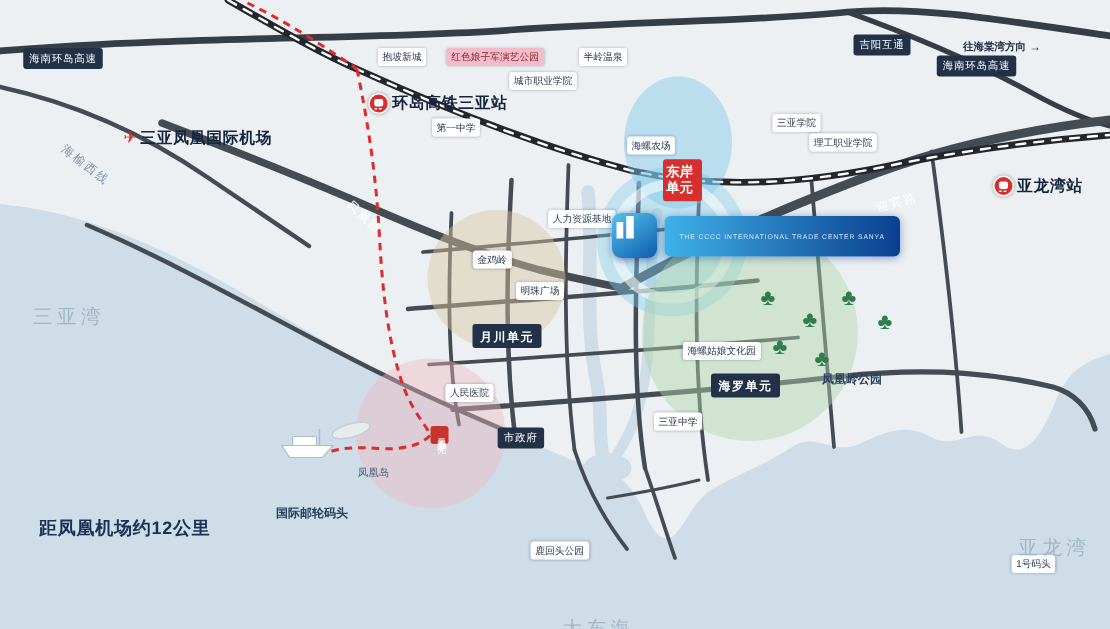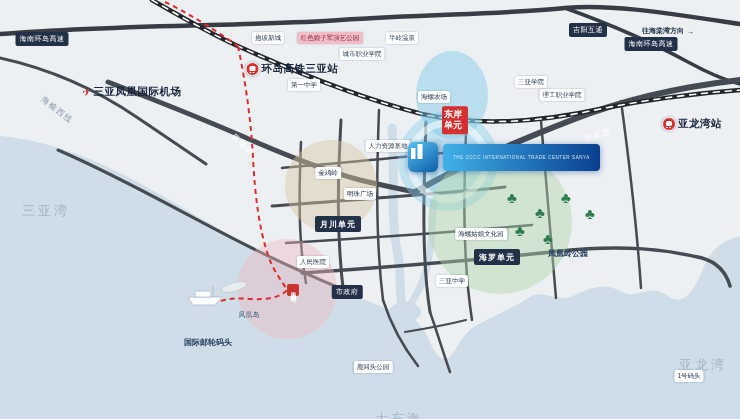--- a/index.html
+++ b/index.html
@@ -249,15 +249,16 @@
         <rect x="3" y="6" width="4.5" height="11" fill="#fff"></rect>
         <rect x="9.5" y="2" width="5" height="15" fill="#fff"></rect>
       </svg>
     </div>
     <div class="p-banner">
       <div class="p-sub">THE CCCC INTERNATIONAL TRADE CENTER SANYA</div>
     </div>
   </div>
 
   <div class="distances">
+    <div>距凤凰机场约12公里</div>
   </div>
 
 </div>
 
 </body></html>

